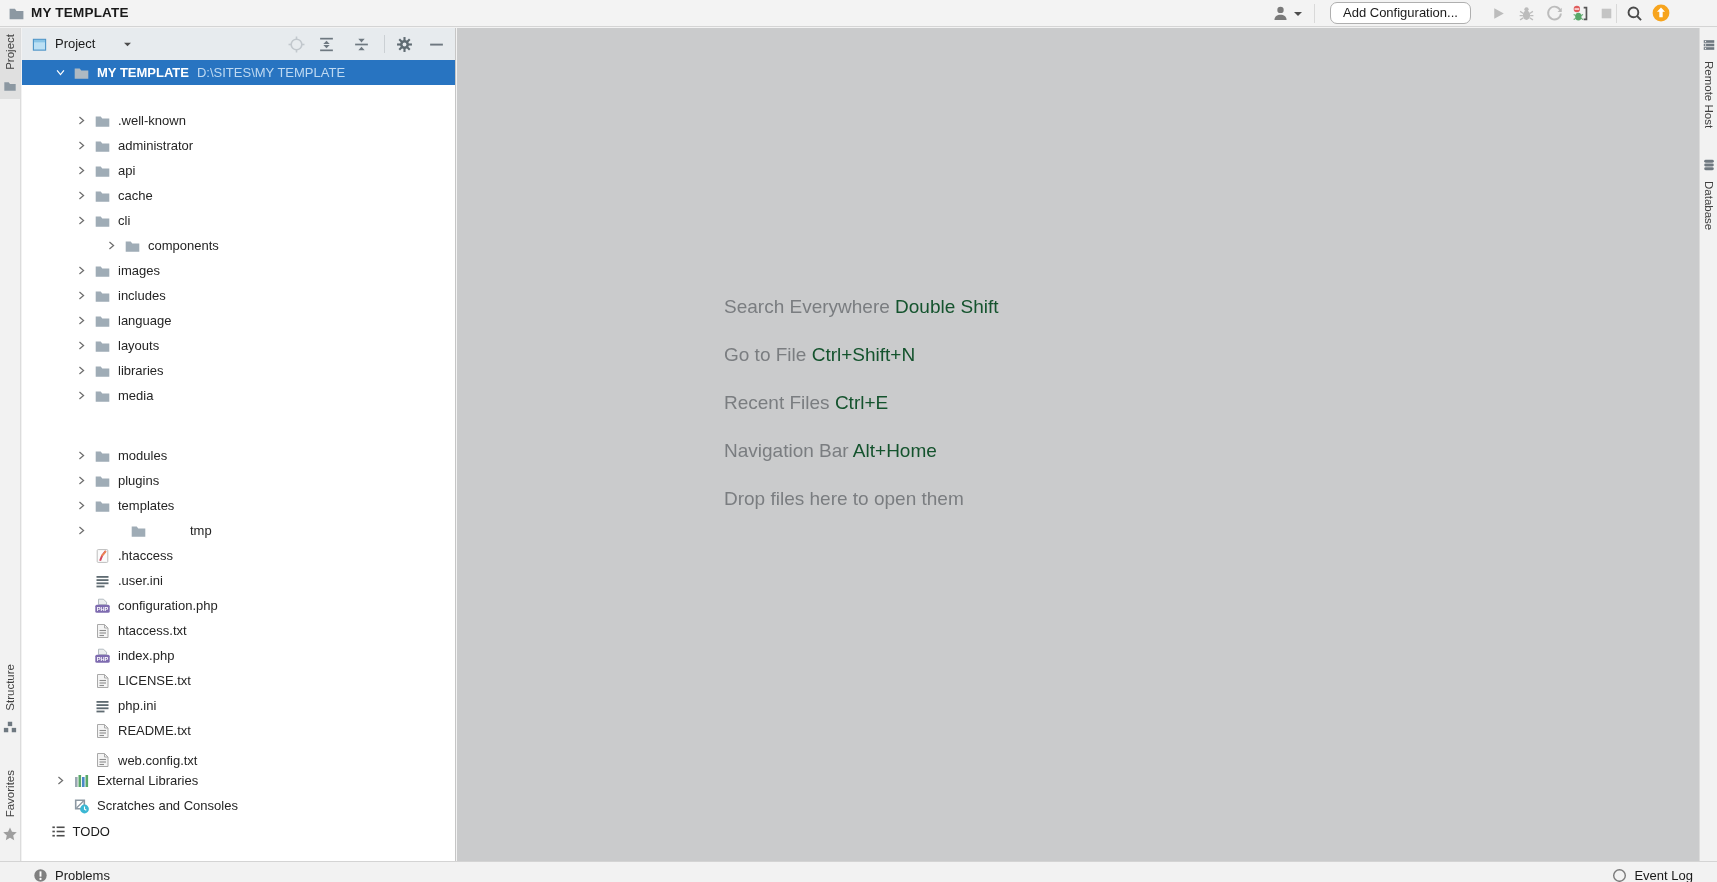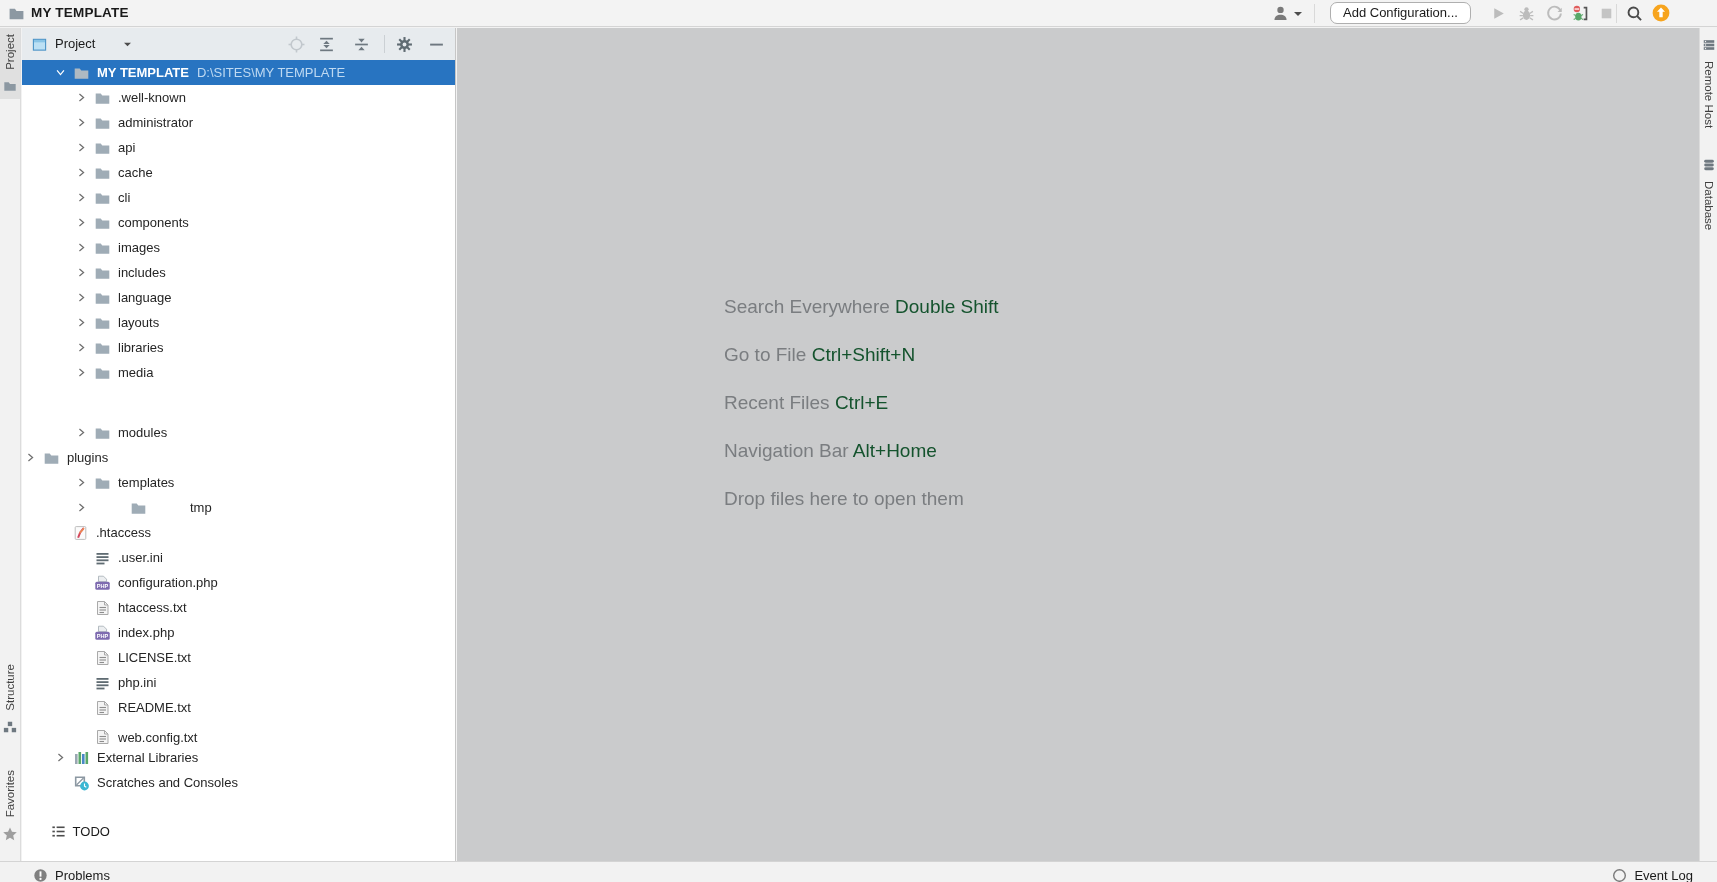--- a/index.html
+++ b/index.html
@@ -277,21 +277,21 @@
             </svg>
           </span>
           <span class="ticon">
             <svg viewBox="0 0 16 16">
               <path class="fld" d="M1.2 3.4h5l1.6 2h7v8.4H1.2z" fill="#9FACB6"></path>
             </svg>
           </span>
           <span class="lbl">MY TEMPLATE</span>
           <span class="tpath">D:\SITES\MY TEMPLATE</span>
         </div>
-        <div class="tree-row" style="padding-left: 51px;">
+        <div class="tree-row" style="padding-left: 51px; margin-top: 23px;">
           <span class="chev">
             <svg viewBox="0 0 16 16">
               <polyline points="5,3 11,8 5,13" fill="none" stroke="#6E6E6E" stroke-width="1.8"></polyline>
             </svg>
           </span>
           <span class="ticon">
             <svg viewBox="0 0 16 16">
               <path class="fld" d="M1.2 3.4h5l1.6 2h7v8.4H1.2z" fill="#9FACB6"></path>
             </svg>
           </span>
@@ -342,21 +342,21 @@
               <polyline points="5,3 11,8 5,13" fill="none" stroke="#6E6E6E" stroke-width="1.8"></polyline>
             </svg>
           </span>
           <span class="ticon">
             <svg viewBox="0 0 16 16">
               <path class="fld" d="M1.2 3.4h5l1.6 2h7v8.4H1.2z" fill="#9FACB6"></path>
             </svg>
           </span>
           <span class="lbl">cli</span>
         </div>
-        <div class="tree-row" style="padding-left: 51px;">
+        <div class="tree-row" style="padding-left: 81px;">
           <span class="chev">
             <svg viewBox="0 0 16 16">
               <polyline points="5,3 11,8 5,13" fill="none" stroke="#6E6E6E" stroke-width="1.8"></polyline>
             </svg>
           </span>
           <span class="ticon">
             <svg viewBox="0 0 16 16">
               <path class="fld" d="M1.2 3.4h5l1.6 2h7v8.4H1.2z" fill="#9FACB6"></path>
             </svg>
           </span>
@@ -446,21 +446,21 @@
               <polyline points="5,3 11,8 5,13" fill="none" stroke="#6E6E6E" stroke-width="1.8"></polyline>
             </svg>
           </span>
           <span class="ticon">
             <svg viewBox="0 0 16 16">
               <path class="fld" d="M1.2 3.4h5l1.6 2h7v8.4H1.2z" fill="#9FACB6"></path>
             </svg>
           </span>
           <span class="lbl">modules</span>
         </div>
-        <div class="tree-row" style="">
+        <div class="tree-row" style="padding-left: 51px;">
           <span class="chev">
             <svg viewBox="0 0 16 16">
               <polyline points="5,3 11,8 5,13" fill="none" stroke="#6E6E6E" stroke-width="1.8"></polyline>
             </svg>
           </span>
           <span class="ticon">
             <svg viewBox="0 0 16 16">
               <path class="fld" d="M1.2 3.4h5l1.6 2h7v8.4H1.2z" fill="#9FACB6"></path>
             </svg>
           </span>
@@ -485,21 +485,21 @@
               <polyline points="5,3 11,8 5,13" fill="none" stroke="#6E6E6E" stroke-width="1.8"></polyline>
             </svg>
           </span>
           <span class="ticon">
             <svg viewBox="0 0 16 16">
               <path class="fld" d="M1.2 3.4h5l1.6 2h7v8.4H1.2z" fill="#9FACB6"></path>
             </svg>
           </span>
           <span class="lbl">tmp</span>
         </div>
-        <div class="tree-row" style="padding-left: 29px;">
+        <div class="tree-row" style="padding-left: 51px;">
           <span class="chev"></span>
           <span class="ticon">
             <svg viewBox="0 0 16 16">
               <rect x="2.7" y="1.6" width="10.6" height="12.8" rx="1" fill="#FBFBFB" stroke="#BDBDBD"></rect>
               <path d="M11.3 3.1C9 5.2 6.6 9.2 5.6 12.8" stroke="#D2485F" stroke-width="2" fill="none"></path>
               <path d="M11.3 3.1c-.9 2.4-2.8 3.1-4.3 5.1" stroke="#F0904F" stroke-width="1.3" fill="none"></path>
             </svg>
           </span>
           <span class="lbl">.htaccess</span>
         </div>

